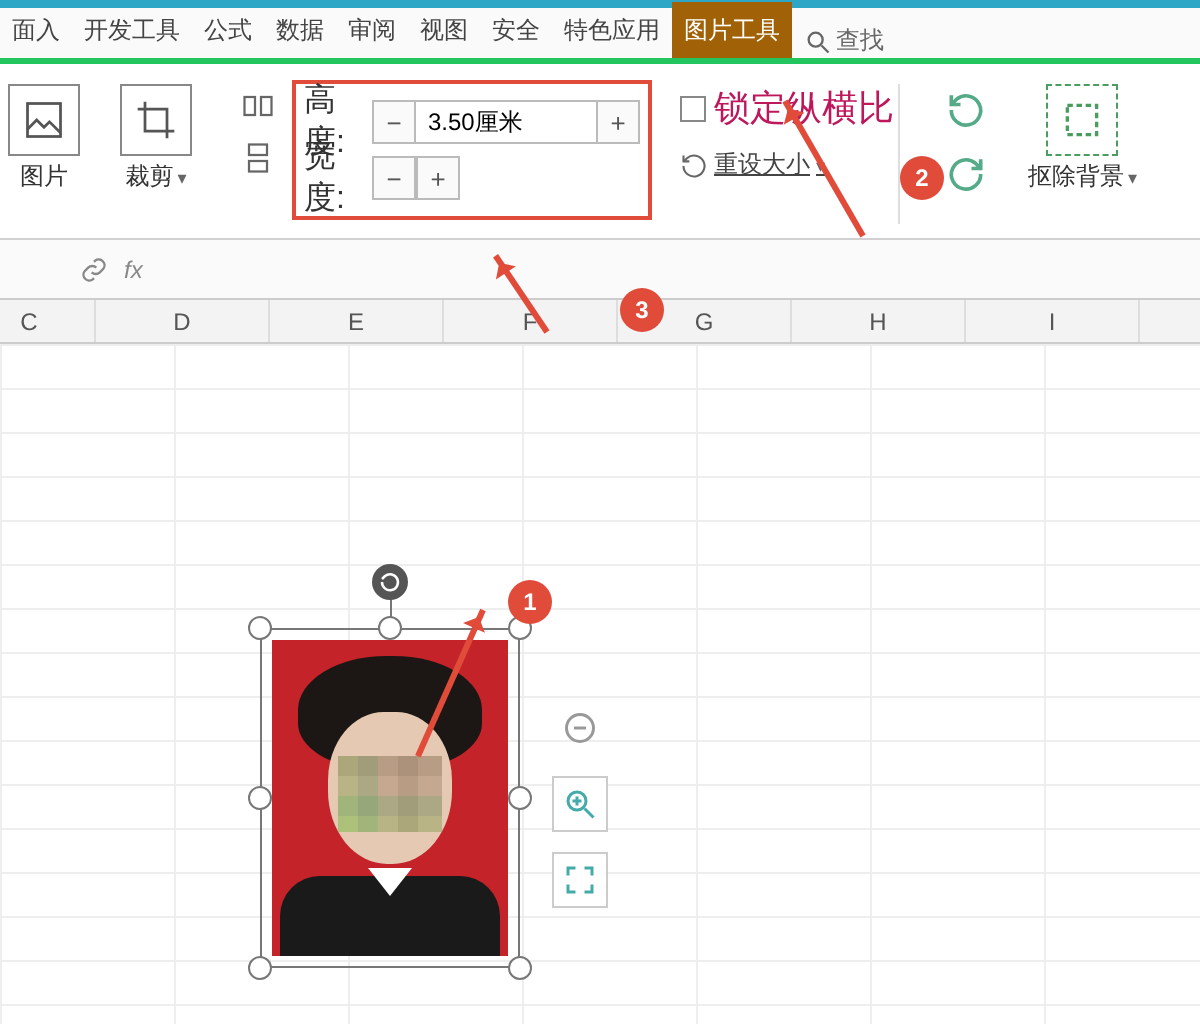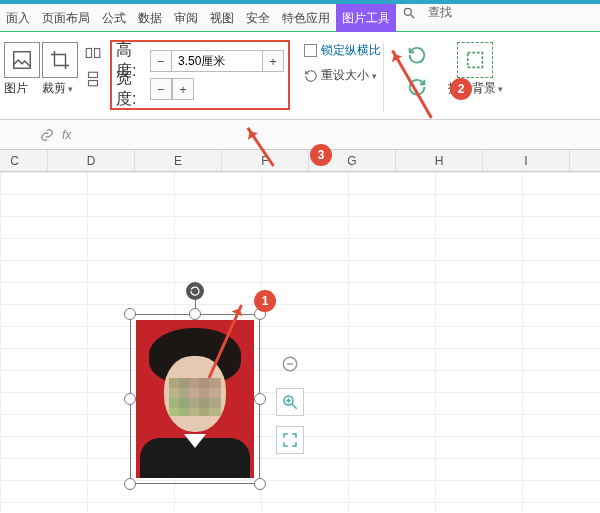--- a/index.html
+++ b/index.html
@@ -1,39 +1,39 @@
 <!DOCTYPE html>
 <html><head>
 <meta charset="utf-8">
 <style>
   * { box-sizing: border-box; margin: 0; padding: 0; font-family: "Microsoft YaHei", sans-serif; }
   body { width: 600px; height: 513px; overflow: hidden; background: #fff; position: relative; }
   .top-accent { height: 4px; background: #2ea6c6; }
-  .menubar { display: flex; align-items: flex-start; height: 28px; border-bottom: 1px solid #22c55e; font-size: 12px; color: #444; background: #fafafa; }
+  .menubar { display: flex; align-items: flex-end; height: 28px; border-bottom: 3px solid #22c55e; font-size: 12px; color: #444; background: #fafafa; }
   .menu-item { padding: 0 6px; line-height: 28px; cursor: pointer; }
-  .menu-item.active { background: #8b5cf6; color: #fff; position: relative; }
-  .search-area { display: flex; align-items: center; margin-left: 6px; color: #666; gap: 10px; }
+  .menu-item.active { background: #a16207; color: #fff; position: relative; }
+  .search-area { display: flex; align-items: center; margin-left: 6px; color: #666; }
   .search-icon-svg { width: 14px; height: 14px; margin-right: 2px; }
   .ribbon { display: flex; align-items: flex-start; height: 88px; border-bottom: 1px solid #d0d0d0; background: #fff; padding: 6px 4px 0 4px; font-size: 12px; color: #444; position: relative; }
-  .ribbon-group { display: flex; flex-direction: column; margin-right: 2px; }
+  .ribbon-group { display: flex; flex-direction: column; align-items: center; margin-right: 20px; }
   .big-icon-box { width: 36px; height: 36px; border: 1px solid #888; display: flex; align-items: center; justify-content: center; margin: 4px 0 2px 0; }
   .big-icon-box svg { width: 22px; height: 22px; }
   .label-under { font-size: 12px; color: #333; display:flex; align-items:center; gap:2px;}
   .ribbon-stack { display:flex; flex-direction:column; gap:4px; margin: 4px 4px 0 0;}
   .mini-icon { width:26px; height:22px; display:flex; align-items:center; justify-content:center; }
   .mini-icon svg{width:18px;height:18px;}
   .size-block { border: 2px solid #e04b3a; padding: 4px 4px; margin-top:2px;}
   .size-row { display:flex; align-items:center; height:26px; margin:2px 0;}
   .size-label{ width:34px; font-size:16px; color:#333;}
   .stepper-btn{ width:22px;height:22px;border:1px solid #bbb;background:#fafafa;display:flex;align-items:center;justify-content:center;cursor:pointer;font-size:13px;color:#555;}
   .size-input{ width:90px;height:22px;border:1px solid #bbb;border-left:0;border-right:0;font-size:12px;padding-left:6px;color:#000000;}
   .options-block{ margin-left:14px; margin-top:4px; display:flex; flex-direction:column; gap:8px;}
-  .chk-row{display:flex;align-items:center;gap:4px;font-size:12px;color:#0369a1;}
+  .chk-row{display:flex;align-items:center;gap:4px;font-size:18px;color:#be185d;}
   .chk-box{width:13px;height:13px;border:1px solid #888;display:inline-block;}
-  .reset-row{display:flex;align-items:center;gap:3px;font-size:12px;color:#444;}
+  .reset-row{display:flex;align-items:center;gap:3px;font-size:12px;color:#444;text-decoration:underline;}
   .dial-area{margin-left:14px;margin-top:4px;display:flex;flex-direction:column;gap:6px;}
   .knob{width:34px;height:26px;display:flex;align-items:center;justify-content:center;}
   .remove-bg{margin-left:14px;display:flex;flex-direction:column;align-items:center;}
   .divider-v{width:1px;background:#ddd;height:70px;margin:4px 2px 0 2px;}
   .formula-bar{display:flex;align-items:center;height:30px;border-bottom:1px solid #ccc;background:#fafafa;gap:8px;padding-left:40px;font-size:12px;color:#888;}
   .formula-bar svg{width:14px;height:14px;}
   .grid-header{display:flex;height:22px;border-bottom:1px solid #ccc;background:#f3f3f3;font-size:12px;color:#555;position:relative;}
   .col-head{width:87px;display:flex;align-items:center;justify-content:center;border-right:1px solid #ddd;}
   .col-head:first-child{margin-left:-18px;width:66px;}
   .grid-body{position:relative;height:340px;background:#fff;}
@@ -76,21 +76,21 @@
   .arrow3::after{content:"";position:absolute;left:-5px;top:-2px;border:6px solid transparent;border-bottom-color:#e04b3a;}
   .dd-caret{font-size:9px;color:#666;}
 </style>
 </head>
 <body>
 
 <div class="top-accent"></div>
 
 <div class="menubar">
   <span class="menu-item">面入</span>
-  <span class="menu-item">页面布局</span>
+  <span class="menu-item">开发工具</span>
   <span class="menu-item">公式</span>
   <span class="menu-item">数据</span>
   <span class="menu-item">审阅</span>
   <span class="menu-item">视图</span>
   <span class="menu-item">安全</span>
   <span class="menu-item">特色应用</span>
   <span class="menu-item active">图片工具</span>
   <span class="search-area">
     <svg class="search-icon-svg" viewBox="0 0 24 24" fill="none" stroke="#666" stroke-width="2">
         <circle cx="10" cy="10" r="6"></circle>

